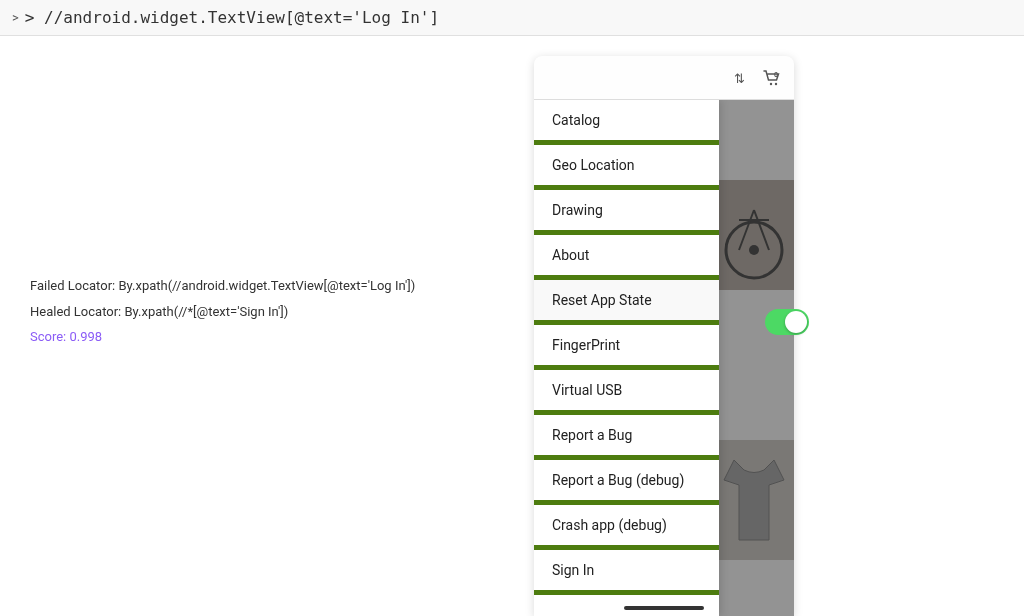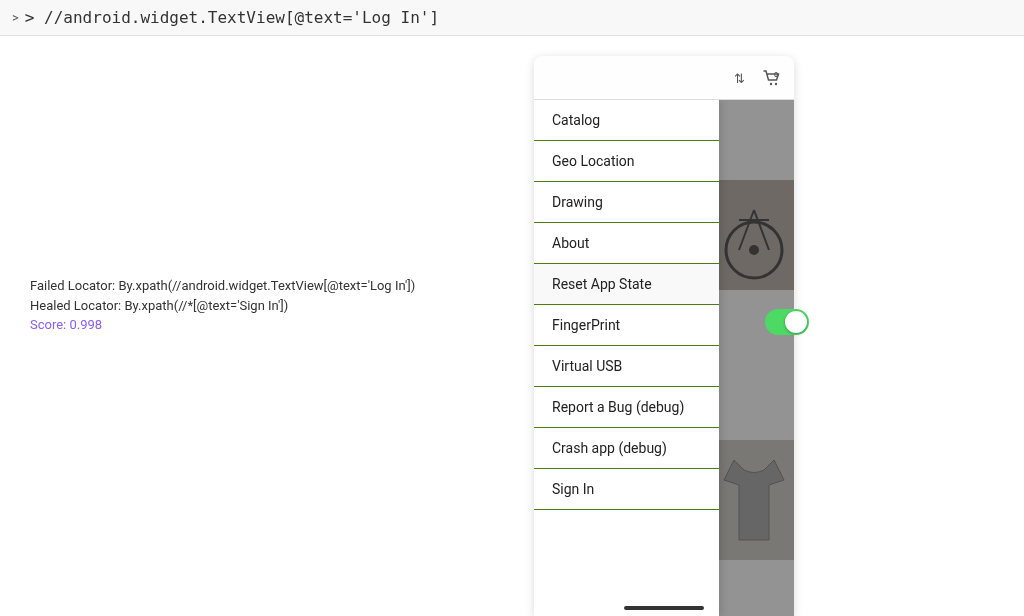--- a/index.html
+++ b/index.html
@@ -50,20 +50,21 @@
       background: #ffffff;
     }
 
     
     .info-panel {
       position: absolute;
       top: 240px;
       left: 30px;
       display: flex;
       flex-direction: column;
+      gap: 6px;
     }
 
     .info-line {
       font-size: 13px;
       color: #333;
       line-height: 1.5;
     }
 
     .info-line.failed {
       color: #333;
@@ -189,21 +190,21 @@
       display: flex;
       flex-direction: column;
       box-shadow: 2px 0 8px rgba(0,0,0,0.15);
     }
 
     .menu-item {
       padding: 12px 18px;
       font-size: 14px;
       color: #222;
       cursor: pointer;
-      border-bottom: 1px solid #4d7c0f;
+      border-bottom: 5px solid #4d7c0f;
       display: flex;
       align-items: center;
       white-space: nowrap;
     }
 
     .menu-item.highlighted {
       background: #f9f9f9;
     }
 
     
@@ -353,20 +354,23 @@
         <div class="menu-item highlighted">
           <span>Reset App State</span>
         </div>
         <div class="menu-item">
           <span>FingerPrint</span>
         </div>
         <div class="menu-item">
           <span>Virtual USB</span>
         </div>
         <div class="menu-item">
+          <span>Report a Bug</span>
+        </div>
+        <div class="menu-item">
           <span>Report a Bug (debug)</span>
         </div>
         <div class="menu-item">
           <span>Crash app (debug)</span>
         </div>
         <div class="menu-item">
           <span>Sign In</span>
         </div>
       </div>
 

